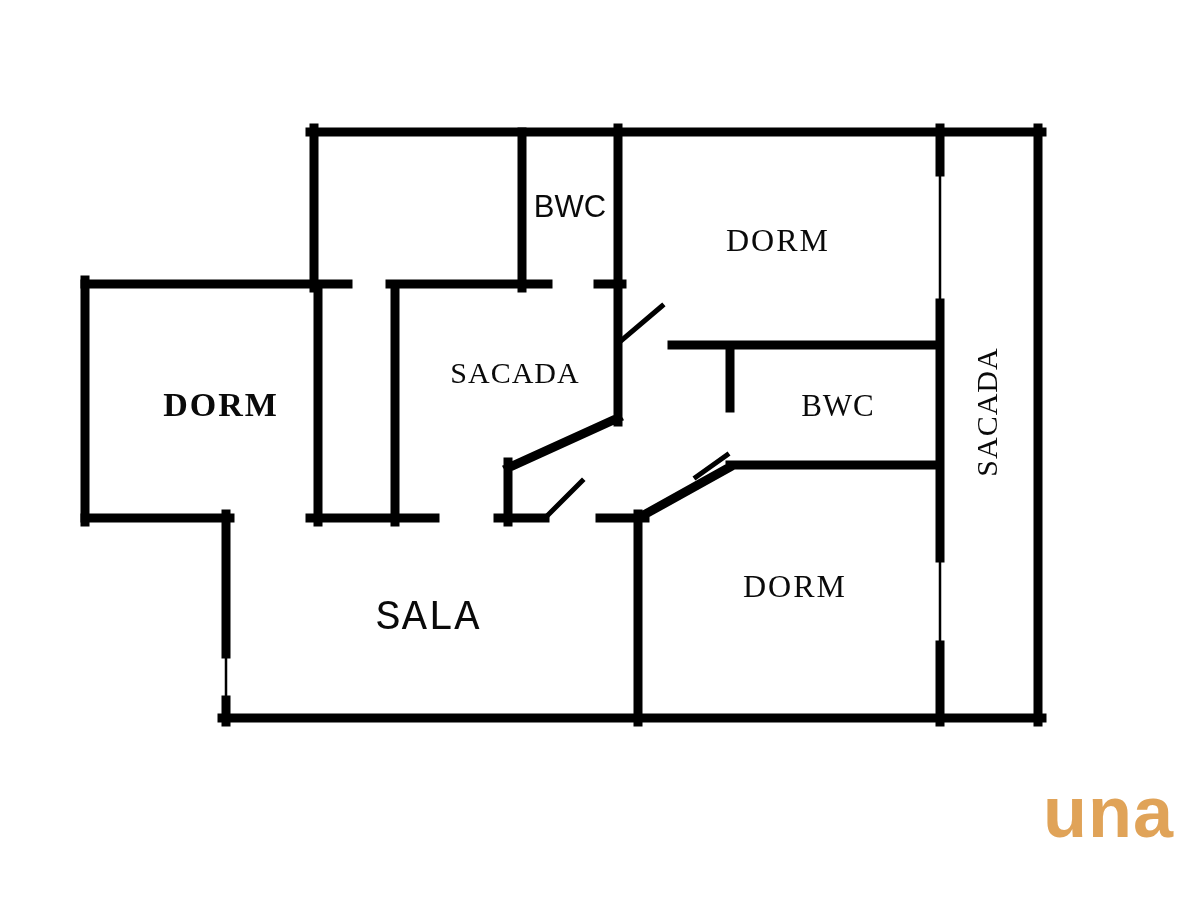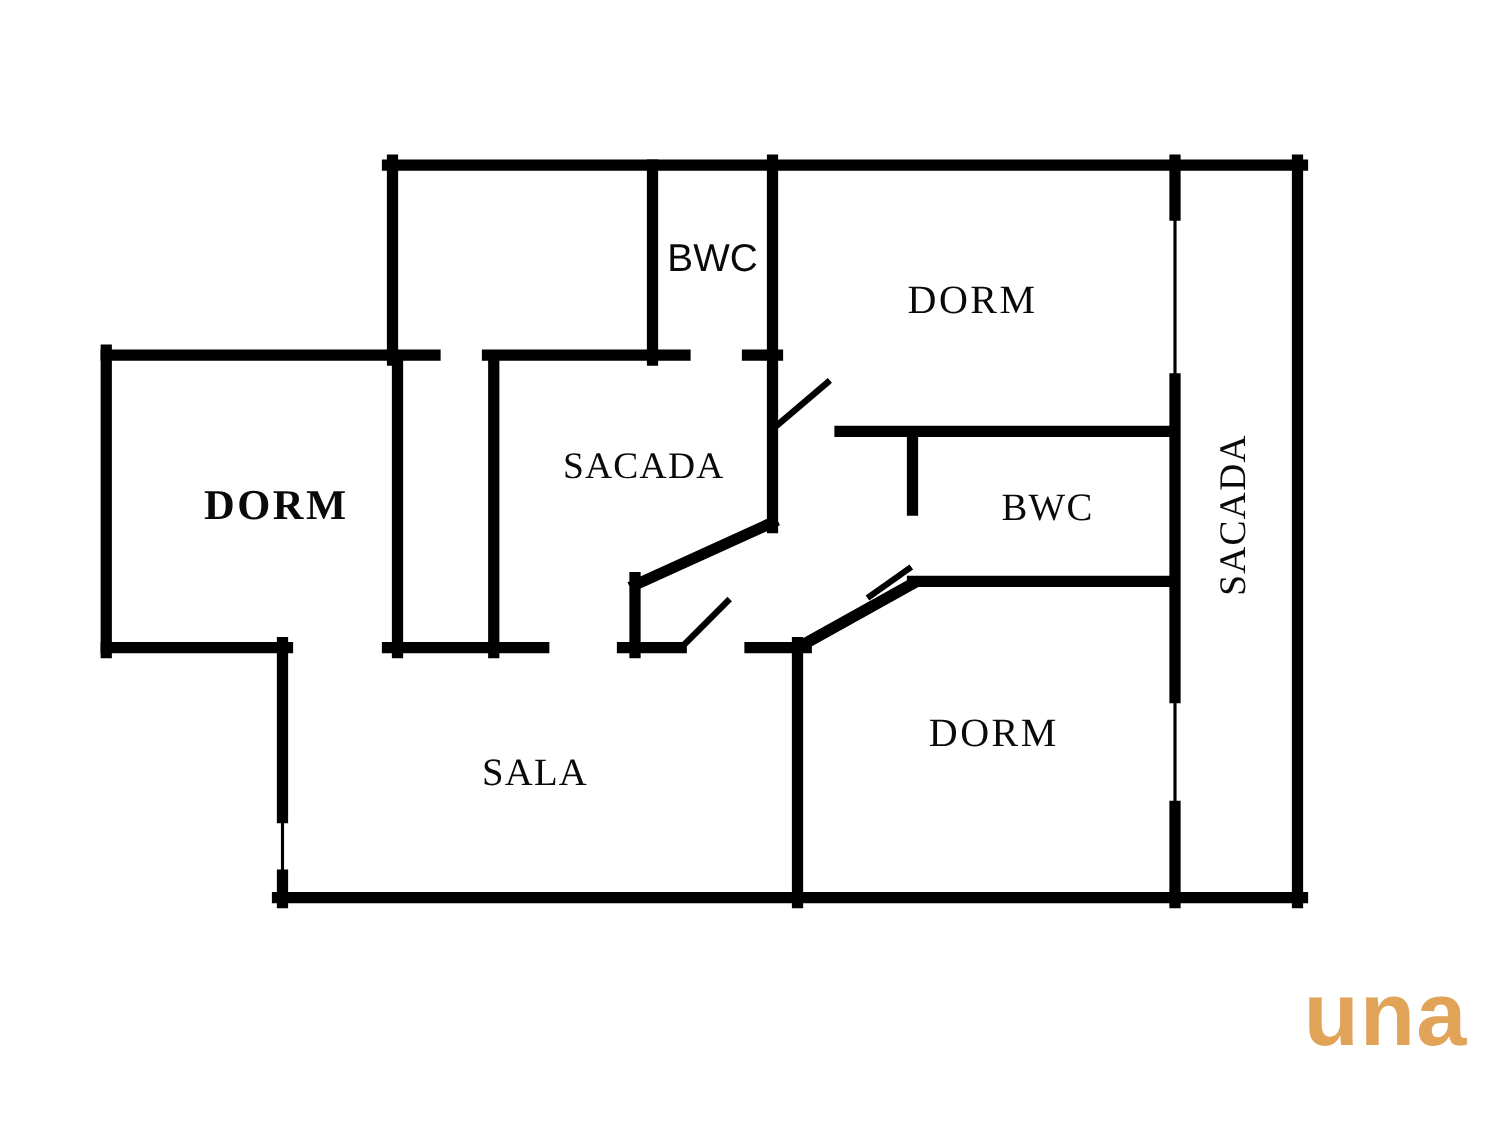--- a/index.html
+++ b/index.html
@@ -61,22 +61,23 @@
     letter-spacing: 1px;
   }
   .lbl-sacada {
     left: 987px; top: 412px;
     font-size: 30px;
     letter-spacing: 1px;
     transform: translate(-50%, -50%) rotate(-90deg);
   }
   .lbl-sala {
     left: 428px; top: 618px;
-    font-size: 31px;
+    font-size: 42px;
     letter-spacing: 1px;
+    font-family: Liberation Mono, monospace;
   }
   .lbl-dorm-bottom {
     left: 795px; top: 586px;
     font-size: 32px;
     letter-spacing: 2px;
   }
   .logo {
     position: absolute;
     right: 26px;
     bottom: 52px;

